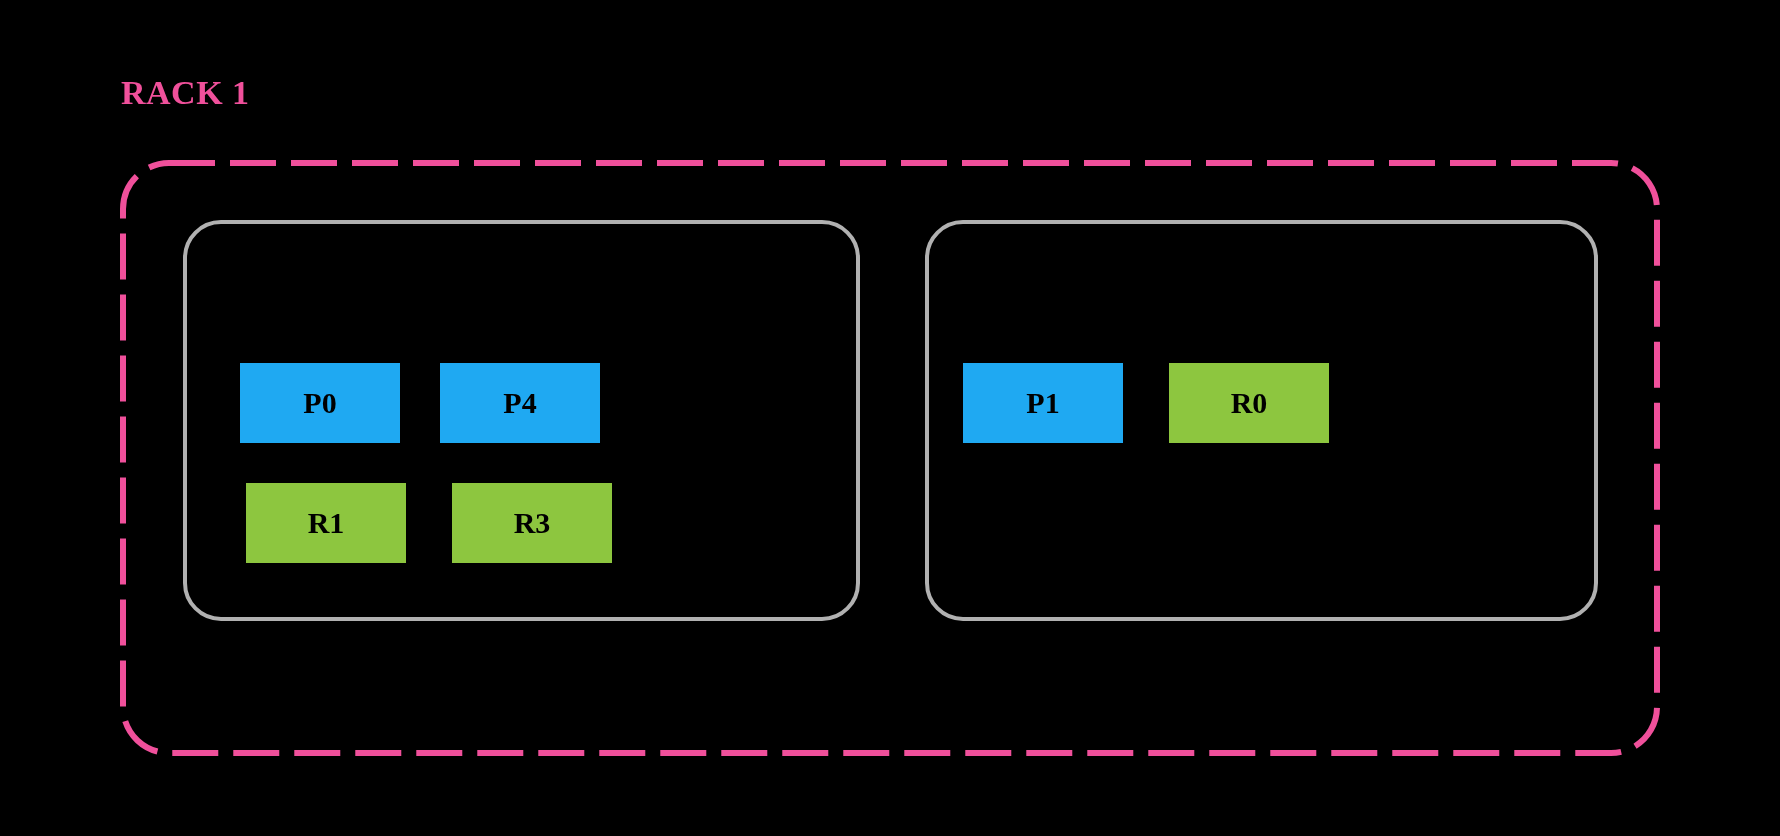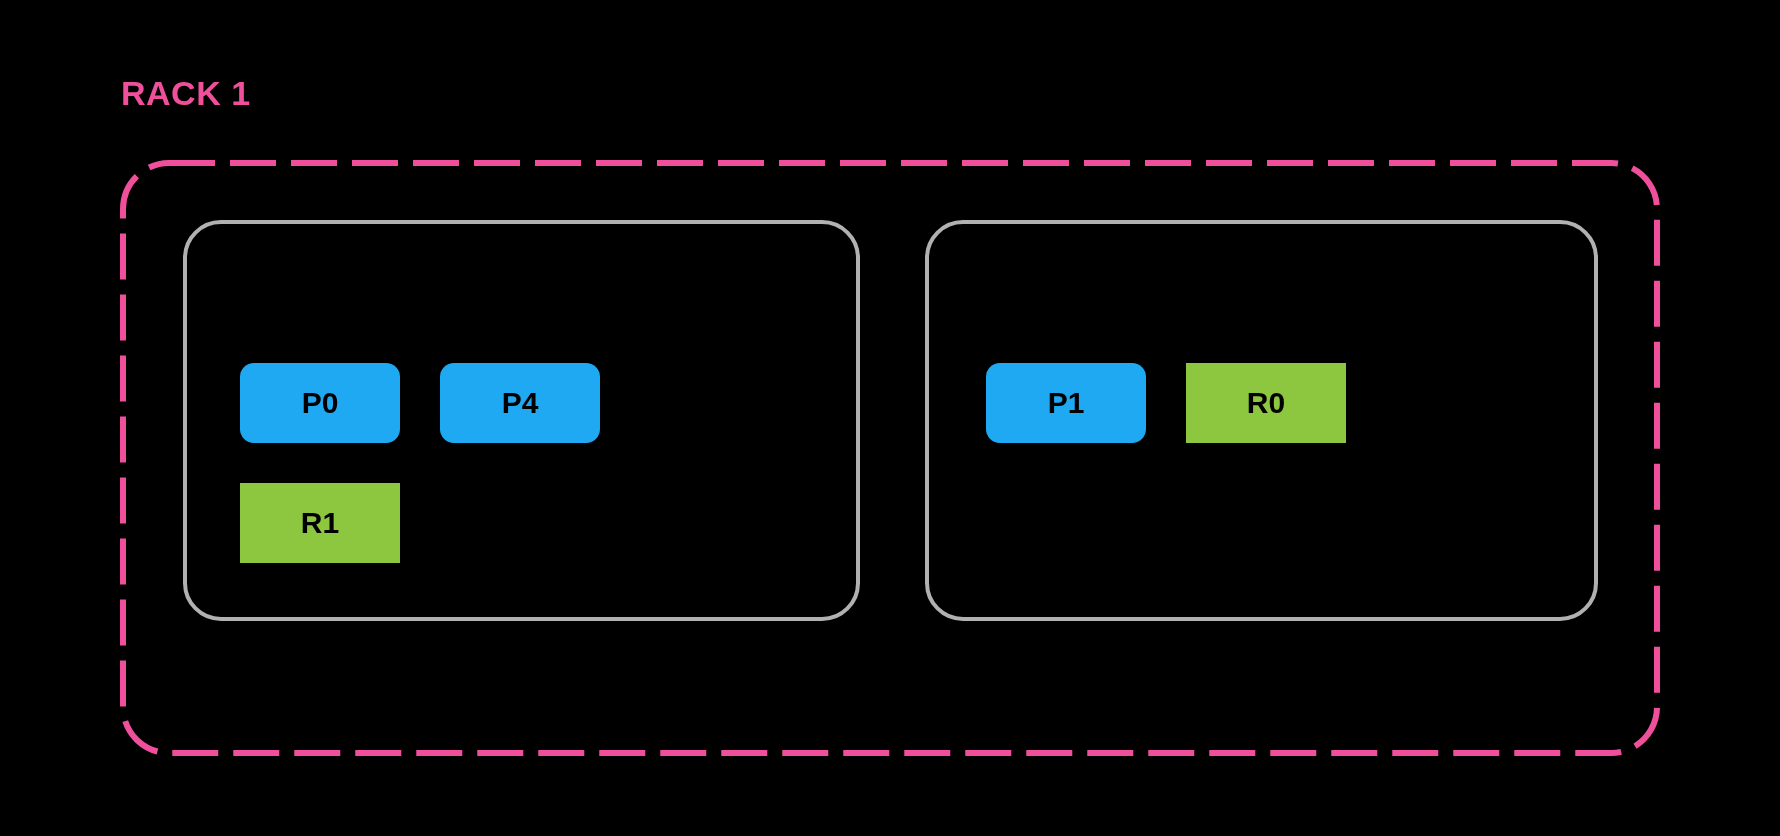--- a/index.html
+++ b/index.html
@@ -6,21 +6,21 @@
     margin: 0;
     padding: 0;
     background: #000000;
   }
   .canvas {
     position: relative;
     width: 1780px;
     height: 836px;
     background: var(--background, #000000);
     overflow: hidden;
-    font-family: Liberation Sans, sans-serif;
+    font-family: Liberation Serif, serif;
   }
   .rack-label {
     position: absolute;
     left: 121px;
     top: 74px;
     color: var(--rack-pink, #F0509B);
     font-size: 34px;
     font-weight: 700;
     letter-spacing: 0.5px;
     white-space: nowrap;
@@ -48,57 +48,58 @@
   .node-a { left: 183px; width: 677px; }
   .node-b { left: 925px; width: 673px; }
   .rows {
     position: absolute;
     top: 139px;
     display: flex;
     flex-direction: column;
     gap: 40px;
   }
   .node-a .rows { left: 53px; }
-  .node-b .rows { left: 57px; }
+  .node-b .rows { left: 34px; }
   .row {
     display: flex;
     gap: 40px;
   }
   .slot {
     width: 160px;
     height: 80px;
     display: flex;
     align-items: center;
     justify-content: center;
     font-size: 30px;
     font-weight: 700;
     color: var(--slot-text, #000000);
   }
-  .slot.primary { background: var(--primary-blue, #1FA9F2); border-radius: 14px; }
-  .slot.replica { background: var(--replica-green, #8DC63F); }
+  .slot.primary { background: var(--primary-blue, #1FA9F2); }
+  .slot.replica { background: var(--replica-green, #8DC63F); margin-left: 6px; }
 </style>
 </head>
 <body>
 
 <div class="canvas">
 
   <div class="rack-label">RACK 1</div>
 
   <svg class="rack-outline" width="1780" height="836" viewBox="0 0 1780 836">
     <rect class="rack-outline-rect" x="123" y="163" width="1534" height="590" rx="46"></rect>
   </svg>
 
   <div class="node node-a">
     <div class="rows">
       <div class="row">
         <div class="slot primary">P0</div>
         <div class="slot primary">P4</div>
       </div>
       <div class="row">
         <div class="slot replica">R1</div>
+        <div class="slot replica">R3</div>
       </div>
     </div>
   </div>
 
   <div class="node node-b">
     <div class="rows">
       <div class="row">
         <div class="slot primary">P1</div>
         <div class="slot replica">R0</div>
       </div>

